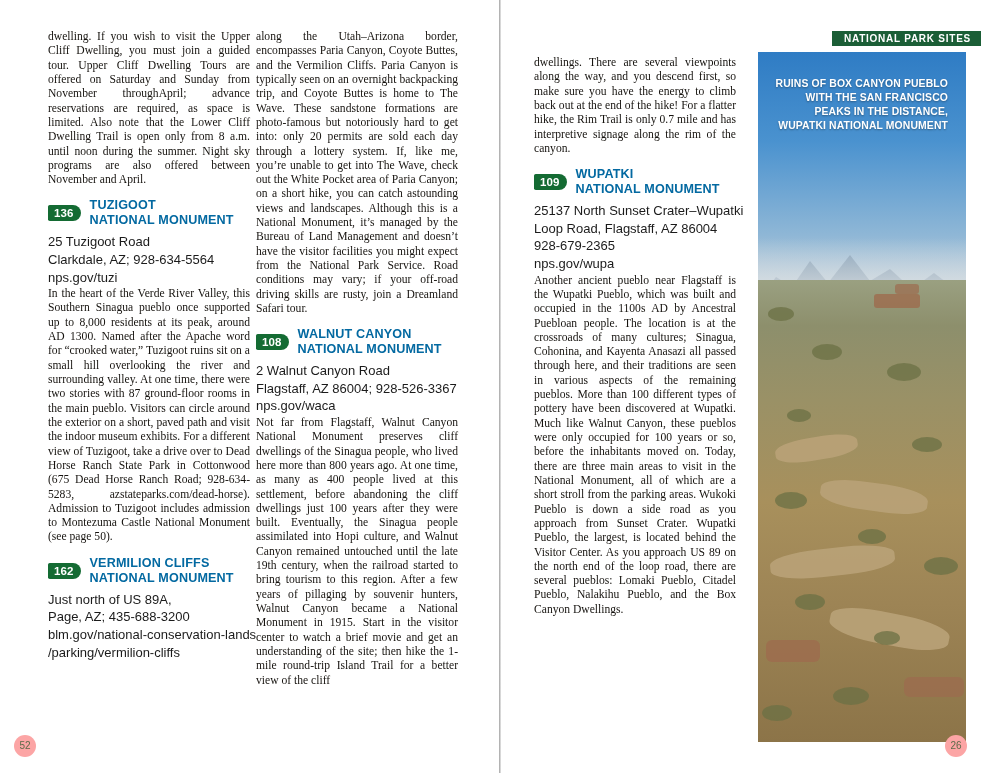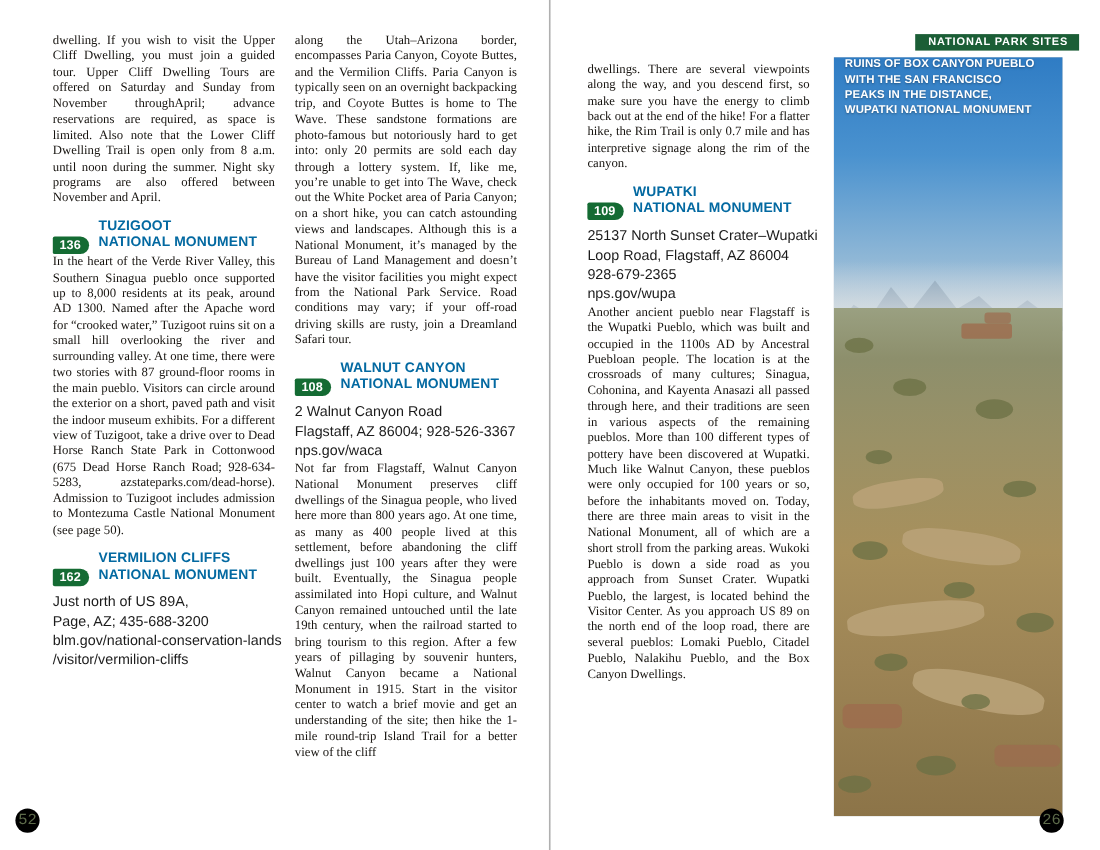--- a/index.html
+++ b/index.html
@@ -65,21 +65,21 @@
     font-size: 10px;
     letter-spacing: .075em;
     line-height: 15px;
     padding: 0 10px 0 12px;
     white-space: nowrap;
   }
 
   
   .cols {
     display: flex;
-    gap: 18px;
+    gap: 6px;
     height: 700px;
   }
   .col {
     width: 202px;
     flex: 0 0 202px;
   }
 
   p.body {
     margin: 0;
     font-family: "Liberation Serif", serif;
@@ -103,21 +103,21 @@
     background: #146b33;
     color: #ffffff;
     font-family: "Liberation Sans", sans-serif;
     font-weight: bold;
     font-size: 11.5px;
     line-height: 16px;
     height: 16px;
     padding: 0 7px 0 6px;
     border-radius: 2px 9px 9px 2px;
     letter-spacing: .01em;
-    margin-top: 17px;
+    margin-top: 7px;
   }
   .poi-title {
     font-family: "Liberation Sans", sans-serif;
     font-weight: bold;
     font-size: 12.6px;
     line-height: 1.18;
     letter-spacing: .012em;
     color: #0369a1;
     text-transform: uppercase;
   }
@@ -167,43 +167,44 @@
     opacity: .9;
   }
   .photo .rock {
     position: absolute;
     background: #9d6b4e;
     border-radius: 3px;
   }
   .photo-caption {
     position: absolute;
     left: 10px;
-    top: 0;
+    top: 25px;
     width: 180px;
     font-family: "Liberation Sans", sans-serif;
     font-weight: bold;
     font-size: 10.4px;
     line-height: 1.34;
     color: #ffffff;
     letter-spacing: .012em;
     text-transform: uppercase;
     text-shadow: 0 1px 2px rgba(0,0,0,.35);
+    text-align: right;
   }
 
   
   .folio {
     position: absolute;
     bottom: 16px;
     width: 22px;
     height: 22px;
     border-radius: 50%;
-    background: #000000;
+    background: #fca5a5;
     color: #5d6b4a;
-    font-family: Liberation Mono, monospace;
-    font-size: 14px;
+    font-family: Liberation Sans, sans-serif;
+    font-size: 10px;
     line-height: 22px;
     text-align: center;
   }
   .folio.l { left: 14px; }
   .folio.r { right: 14px; }
 
   .rightcol-text { width: 202px; }
 </style>
 </head>
 <body>
@@ -221,36 +222,41 @@
         <p class="body">dwelling. If you wish to visit the Upper Cliff Dwelling, you must join a guided tour. Upper Cliff Dwelling Tours are offered on Saturday and Sunday from November throughApril; advance reservations are required, as space is limited. Also note that the Lower Cliff Dwelling Trail is open only from 8 a.m. until noon during the summer. Night sky programs are also offered between November and April.</p>
 
         <div class="poi">
           <div class="poi-head">
             <span class="poi-num">136</span>
             <span class="poi-title">
               <span>TUZIGOOT</span><br>
               <span>NATIONAL MONUMENT</span>
             </span>
           </div>
+          <div class="poi-meta">
+            <div>25 Tuzigoot Road</div>
+            <div>Clarkdale, AZ; 928-634-5564</div>
+            <div>nps.gov/tuzi</div>
+          </div>
           <p class="body">In the heart of the Verde River Valley, this Southern Sinagua pueblo once supported up to 8,000 residents at its peak, around AD 1300. Named after the Apache word for “crooked water,” Tuzigoot ruins sit on a small hill overlooking the river and surrounding valley. At one time, there were two stories with 87 ground-floor rooms in the main pueblo. Visitors can circle around the exterior on a short, paved path and visit the indoor museum exhibits. For a different view of Tuzigoot, take a drive over to Dead Horse Ranch State Park in Cottonwood (675 Dead Horse Ranch Road; 928-634-5283, azstateparks.com/dead-horse). Admission to Tuzigoot includes admission to Montezuma Castle National Monument (see page 50).</p>
         </div>
 
         <div class="poi">
           <div class="poi-head">
             <span class="poi-num">162</span>
             <span class="poi-title">
               <span>VERMILION CLIFFS</span><br>
               <span>NATIONAL MONUMENT</span>
             </span>
           </div>
           <div class="poi-meta">
             <div>Just north of US 89A,</div>
             <div>Page, AZ; 435-688-3200</div>
             <div>blm.gov/national-conservation-lands</div>
-            <div>/visitor/vermilion-cliffs</div>
+            <div>/parking/vermilion-cliffs</div>
           </div>
         </div>
       </div>
 
       <div class="col">
         <p class="body">along the Utah–Arizona border, encompasses Paria Canyon, Coyote Buttes, and the Vermilion Cliffs. Paria Canyon is typically seen on an overnight backpacking trip, and Coyote Buttes is home to The Wave. These sandstone formations are photo-famous but notoriously hard to get into: only 20 permits are sold each day through a lottery system. If, like me, you’re unable to get into The Wave, check out the White Pocket area of Paria Canyon; on a short hike, you can catch astounding views and landscapes. Although this is a National Monument, it’s managed by the Bureau of Land Management and doesn’t have the visitor facilities you might expect from the National Park Service. Road conditions may vary; if your off-road driving skills are rusty, join a Dreamland Safari tour.</p>
 
         <div class="poi">
           <div class="poi-head">
             <span class="poi-num">108</span>

